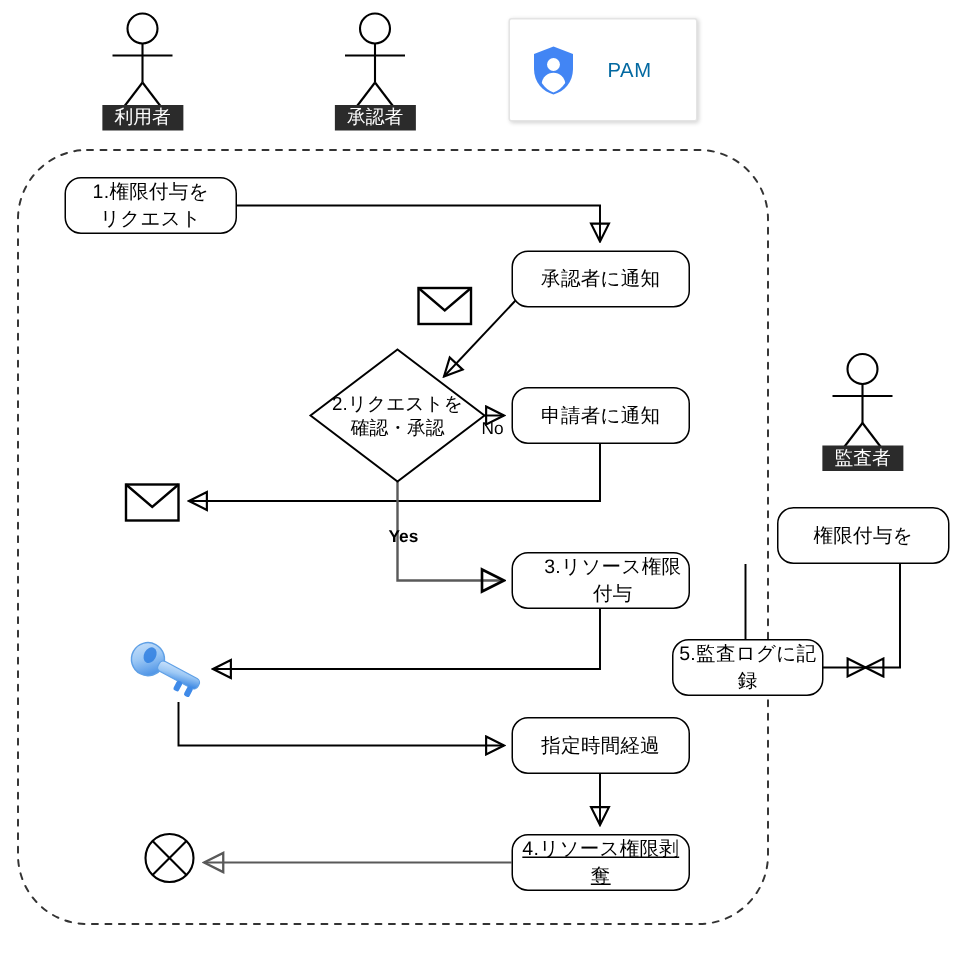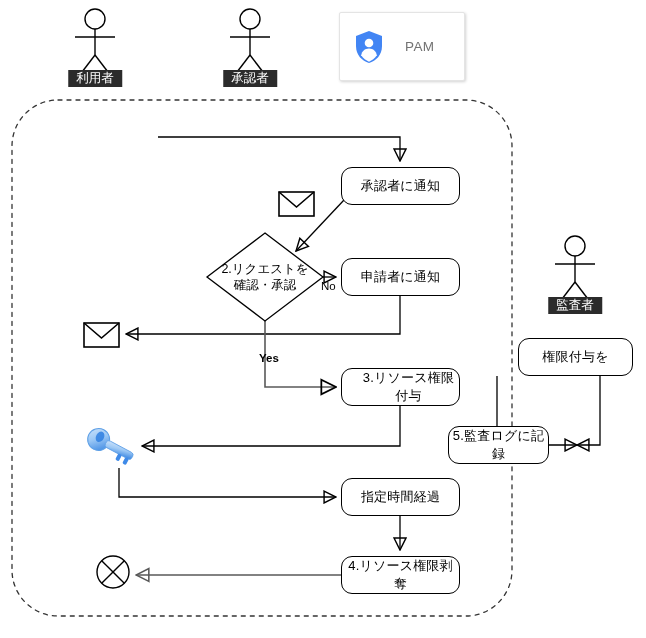--- a/index.html
+++ b/index.html
@@ -88,21 +88,21 @@
   }
   .pam-icon {
     margin-left: 14px;
     width: 30px;
     height: 34px;
     flex: none;
   }
   .pam-text {
     margin-left: 21px;
     font-size: 13.5px;
-    color: #737373;
+    color: #0369a1;
     letter-spacing: 0.4px;
   }
   
   .edge-label {
     position: absolute;
     font-size: 11.5px;
     color: #000000;
     white-space: nowrap;
   }
 </style>
@@ -208,30 +208,32 @@
       <circle cx="15" cy="13" r="4.3" fill="#ffffff"></circle>
       <path d="M15 18.5 C10.8 18.5 7.7 21.4 7.2 25.3 C9.3 28.4 12 30.6 15 31.7 C18 30.6 20.7 28.4 22.8 25.3 C22.3 21.4 19.2 18.5 15 18.5 Z" fill="#ffffff"></path>
     </svg>
     <span class="pam-text">PAM</span>
   </div>
 
   <div class="actor-label" style="left:95px; top:70px;">利用者</div>
   <div class="actor-label" style="left:250px; top:70px;">承認者</div>
   <div class="actor-label" style="left:575px; top:297px;">監査者</div>
 
+  <div class="node" style="left:43px; top:118px; width:115px; height:38px;">1.権限付与を
+リクエスト</div>
 
   <div class="node" style="left:341px; top:167px; width:119px; height:38px;">承認者に通知</div>
 
   <div class="node" style="left:341px; top:258px; width:119px; height:38px;">申請者に通知</div>
 
   <div class="node" style="left:341px; top:368px; width:119px; height:38px;padding-left:16px;">3.リソース権限付与</div>
 
   <div class="node" style="left:341px; top:478px; width:119px; height:38px;">指定時間経過</div>
 
-  <div class="node" style="left:341px; top:556px; width:119px; height:38px;">4.リソース権限剥奪</div>
+  <div class="node" style="left:341px; top:556px; width:119px; height:38px;text-decoration:underline;">4.リソース権限剥奪</div>
 
   <div class="node" style="left:518px; top:338px; width:115px; height:38px;">権限付与を</div>
 
   <div class="node" style="left:448px; top:426px; width:101px; height:38px;">5.監査ログに記録</div>
 
   <div class="diamond-wrap" style="left:207px; top:233px; width:116px; height:88px;">
     <div class="diamond-label">2.リクエストを
 確認・承認</div>
   </div>
 

